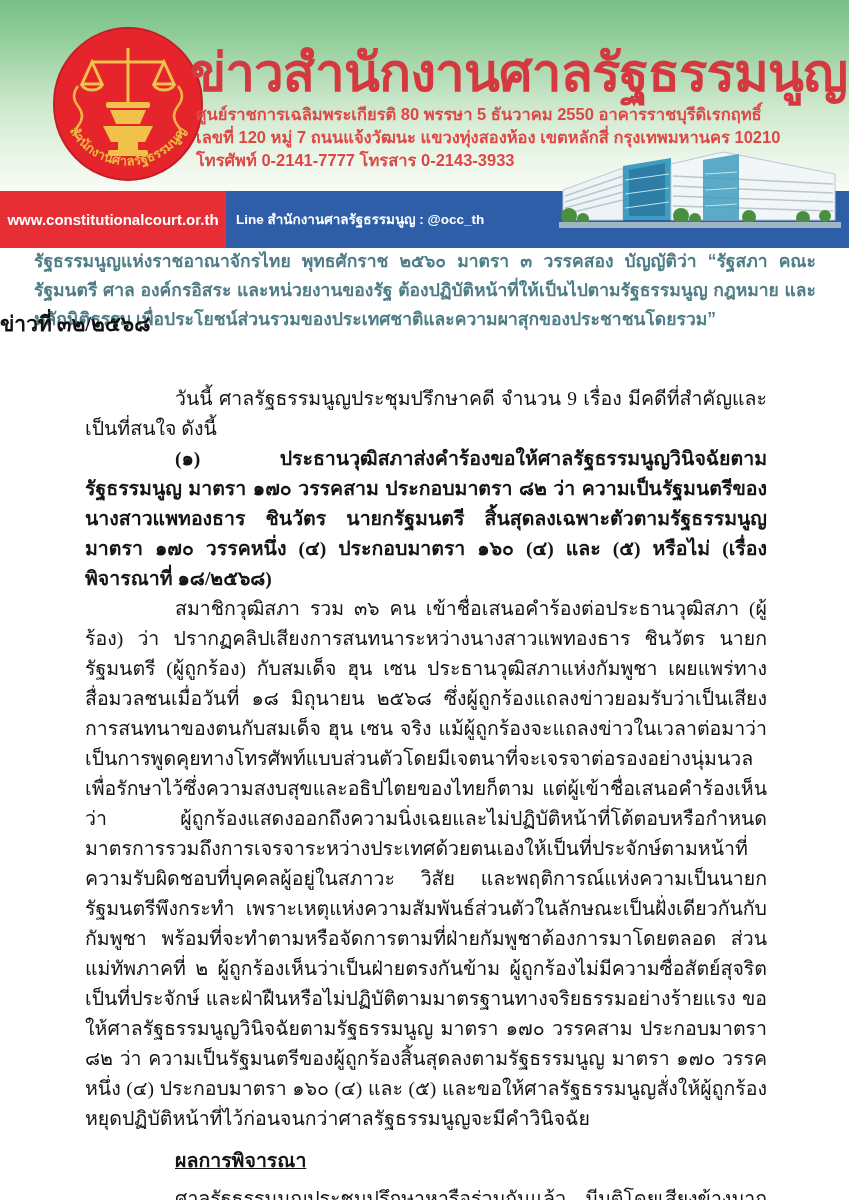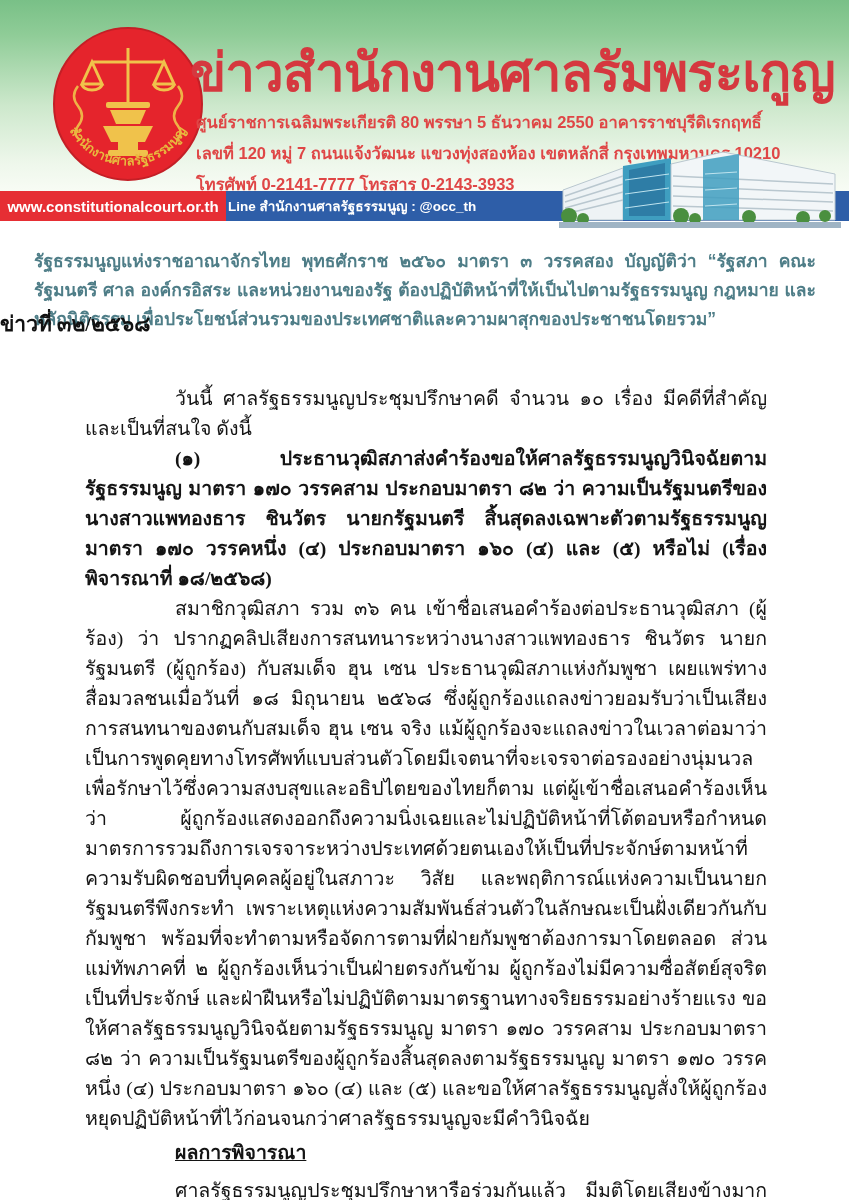--- a/index.html
+++ b/index.html
@@ -19,36 +19,36 @@
   .emblem{position:absolute;left:48px;top:26px;width:160px;height:166px;}
   .masthead-title{
     position:absolute;left:190px;top:30px;width:650px;
     font-size:53px;font-weight:bold;color:#d5383f;letter-spacing:-1px;
     white-space:nowrap;
   }
   .address{
     position:absolute;left:196px;top:103px;width:560px;
     color:#df4646;font-size:16.5px;line-height:23px;font-weight:bold;
   }
-  .address div{white-space:nowrap;margin-top:8px;}
+  .address div{white-space:nowrap;}
 
   
   .contact-bar{
-    position:absolute;left:0;top:191px;width:849px;height:30px;
+    position:absolute;left:0;top:191px;width:849px;height:57px;
     display:flex;z-index:2;
   }
   .contact-bar .web{
     width:226px;background:#e62e34;color:#fff;
     display:flex;align-items:center;justify-content:center;
     font-size:15px;font-weight:bold;
   }
   .contact-bar .line-email{
     flex:1;background:#2e5ea8;color:#fff;
     display:flex;flex-direction:column;justify-content:center;
-    padding-left:2px;font-size:13.5px;line-height:17px;font-weight:bold;
+    padding-left:10px;font-size:13.5px;line-height:17px;font-weight:bold;
   }
   .building{position:absolute;right:4px;top:150px;width:292px;height:84px;z-index:3;}
 
   
   .quote{
     position:absolute;left:34px;top:247px;width:782px;
     color:#4e7d87;font-size:17.5px;line-height:29px;font-weight:bold;
     text-align:justify;
   }
 
@@ -63,21 +63,21 @@
   
   .doc-body{
     position:absolute;left:85px;top:384px;width:682px;
     font-family:"Liberation Serif","DejaVu Serif",serif;
     color:#141414;font-size:19.5px;line-height:30px;
     text-align:justify;
   }
   .doc-body p{margin:0;text-indent:90px;}
   .doc-body p.bold{font-weight:bold;}
   .result-heading{
-    margin:4px 0 8px 90px;
+    margin:12px 0 8px 90px;
     font-weight:bold;text-decoration:underline;
     font-size:19.5px;
   }
 </style>
 </head>
 <body>
 
 <div class="page">
 
   <div class="header">
@@ -108,21 +108,21 @@
       <g stroke="#f0c24b" stroke-width="2.5" fill="none" opacity="0.9">
         <path d="M30,60 q-8,10 0,20 q8,10 0,20 q-6,8 2,14"></path>
         <path d="M130,60 q8,10 0,20 q-8,10 0,20 q6,8 -2,14"></path>
       </g>
 
       <text font-size="13" font-weight="bold" fill="#e8b93e" font-family="Liberation Sans, DejaVu Sans, sans-serif">
         <textPath href="#capArc" startOffset="50%" text-anchor="middle">สำนักงานศาลรัฐธรรมนูญ</textPath>
       </text>
     </svg>
 
-    <div class="masthead-title">ข่าวสำนักงานศาลรัมพระเกูญ</div>
+    <div class="masthead-title">ข่าวสำนักงานศาลรัฐธรรมนูญ</div>
 
     <div class="address">
       <div>ศูนย์ราชการเฉลิมพระเกียรติ 80 พรรษา 5 ธันวาคม 2550 อาคารราชบุรีดิเรกฤทธิ์</div>
       <div>เลขที่ 120 หมู่ 7 ถนนแจ้งวัฒนะ แขวงทุ่งสองห้อง เขตหลักสี่ กรุงเทพมหานคร 10210</div>
       <div>โทรศัพท์ 0-2141-7777  โทรสาร 0-2143-3933</div>
     </div>
   </div>
 
   <div class="contact-bar">
     <div class="web">www.constitutionalcourt.or.th</div>
@@ -179,20 +179,20 @@
     <rect x="6" y="72" width="282" height="6" fill="#9fb4c4"></rect>
   </svg>
 
   <div class="quote">รัฐธรรมนูญแห่งราชอาณาจักรไทย พุทธศักราช ๒๕๖๐ มาตรา ๓ วรรคสอง บัญญัติว่า “รัฐสภา คณะรัฐมนตรี ศาล องค์กรอิสระ และหน่วยงานของรัฐ ต้องปฏิบัติหน้าที่ให้เป็นไปตามรัฐธรรมนูญ กฎหมาย และหลักนิติธรรม เพื่อประโยชน์ส่วนรวมของประเทศชาติและความผาสุกของประชาชนโดยรวม”</div>
 
   <div class="meta">
     <div>ข่าวที่  ๓๒/๒๕๖๘</div>
   </div>
 
   <div class="doc-body">
-    <p>วันนี้  ศาลรัฐธรรมนูญประชุมปรึกษาคดี  จำนวน  ๑๐  เรื่อง  มีคดีที่สำคัญและเป็นที่สนใจ  ดังนี้</p>
+    <p>วันนี้  ศาลรัฐธรรมนูญประชุมปรึกษาคดี  จำนวน  9  เรื่อง  มีคดีที่สำคัญและเป็นที่สนใจ  ดังนี้</p>
     <p class="bold">(๑)  ประธานวุฒิสภาส่งคำร้องขอให้ศาลรัฐธรรมนูญวินิจฉัยตามรัฐธรรมนูญ  มาตรา  ๑๗๐ วรรคสาม  ประกอบมาตรา  ๘๒  ว่า  ความเป็นรัฐมนตรีของนางสาวแพทองธาร  ชินวัตร  นายกรัฐมนตรี สิ้นสุดลงเฉพาะตัวตามรัฐธรรมนูญ  มาตรา  ๑๗๐  วรรคหนึ่ง  (๔)  ประกอบมาตรา  ๑๖๐  (๔)  และ  (๕) หรือไม่  (เรื่องพิจารณาที่  ๑๘/๒๕๖๘)</p>
     <p>สมาชิกวุฒิสภา  รวม  ๓๖  คน  เข้าชื่อเสนอคำร้องต่อประธานวุฒิสภา  (ผู้ร้อง)  ว่า  ปรากฏคลิปเสียงการสนทนาระหว่างนางสาวแพทองธาร  ชินวัตร  นายกรัฐมนตรี  (ผู้ถูกร้อง)  กับสมเด็จ  ฮุน  เซน  ประธานวุฒิสภาแห่งกัมพูชา  เผยแพร่ทางสื่อมวลชนเมื่อวันที่  ๑๘  มิถุนายน  ๒๕๖๘  ซึ่งผู้ถูกร้องแถลงข่าวยอมรับว่าเป็นเสียงการสนทนาของตนกับสมเด็จ  ฮุน  เซน  จริง  แม้ผู้ถูกร้องจะแถลงข่าวในเวลาต่อมาว่าเป็นการพูดคุยทางโทรศัพท์แบบส่วนตัวโดยมีเจตนาที่จะเจรจาต่อรองอย่างนุ่มนวลเพื่อรักษาไว้ซึ่งความสงบสุขและอธิปไตยของไทยก็ตาม  แต่ผู้เข้าชื่อเสนอคำร้องเห็นว่า  ผู้ถูกร้องแสดงออกถึงความนิ่งเฉยและไม่ปฏิบัติหน้าที่โต้ตอบหรือกำหนดมาตรการรวมถึงการเจรจาระหว่างประเทศด้วยตนเองให้เป็นที่ประจักษ์ตามหน้าที่ความรับผิดชอบที่บุคคลผู้อยู่ในสภาวะ  วิสัย  และพฤติการณ์แห่งความเป็นนายกรัฐมนตรีพึงกระทำ  เพราะเหตุแห่งความสัมพันธ์ส่วนตัวในลักษณะเป็นฝั่งเดียวกันกับกัมพูชา  พร้อมที่จะทำตามหรือจัดการตามที่ฝ่ายกัมพูชาต้องการมาโดยตลอด  ส่วนแม่ทัพภาคที่  ๒ ผู้ถูกร้องเห็นว่าเป็นฝ่ายตรงกันข้าม  ผู้ถูกร้องไม่มีความซื่อสัตย์สุจริตเป็นที่ประจักษ์  และฝ่าฝืนหรือไม่ปฏิบัติตามมาตรฐานทางจริยธรรมอย่างร้ายแรง  ขอให้ศาลรัฐธรรมนูญวินิจฉัยตามรัฐธรรมนูญ  มาตรา  ๑๗๐  วรรคสาม ประกอบมาตรา  ๘๒  ว่า  ความเป็นรัฐมนตรีของผู้ถูกร้องสิ้นสุดลงตามรัฐธรรมนูญ  มาตรา  ๑๗๐  วรรคหนึ่ง  (๔) ประกอบมาตรา  ๑๖๐  (๔)  และ  (๕)  และขอให้ศาลรัฐธรรมนูญสั่งให้ผู้ถูกร้องหยุดปฏิบัติหน้าที่ไว้ก่อนจนกว่าศาลรัฐธรรมนูญจะมีคำวินิจฉัย</p>
     <div class="result-heading">ผลการพิจารณา</div>
     <p>ศาลรัฐธรรมนูญประชุมปรึกษาหารือร่วมกันแล้ว  มีมติโดยเสียงข้างมาก  (๖  ต่อ  ๓)  เสียงข้างมาก คือ  นายปัญญา  อุดชาชน  นายอุดม  สิทธิวิรัชธรรม  นายวิรุฬห์  แสงเทียน  นายจิรนิติ  หะวานนท์  นายบรรจงศักดิ์ วงศ์ปราชญ์  และนายอุดม  รัฐอมฤต  วินิจฉัยว่า  ความเป็นรัฐมนตรีของผู้ถูกร้องสิ้นสุดลงเฉพาะตัวตามรัฐธรรมนูญ มาตรา  ๑๗๐  วรรคหนึ่ง  (๔)  โดยตุลาการศาลรัฐธรรมนูญ  ๔  เสียง  คือ  นายปัญญา  อุดชาชน  นายวิรุฬห์  แสงเทียน</p>
   </div>
 
 </div>
 
 </body></html>

